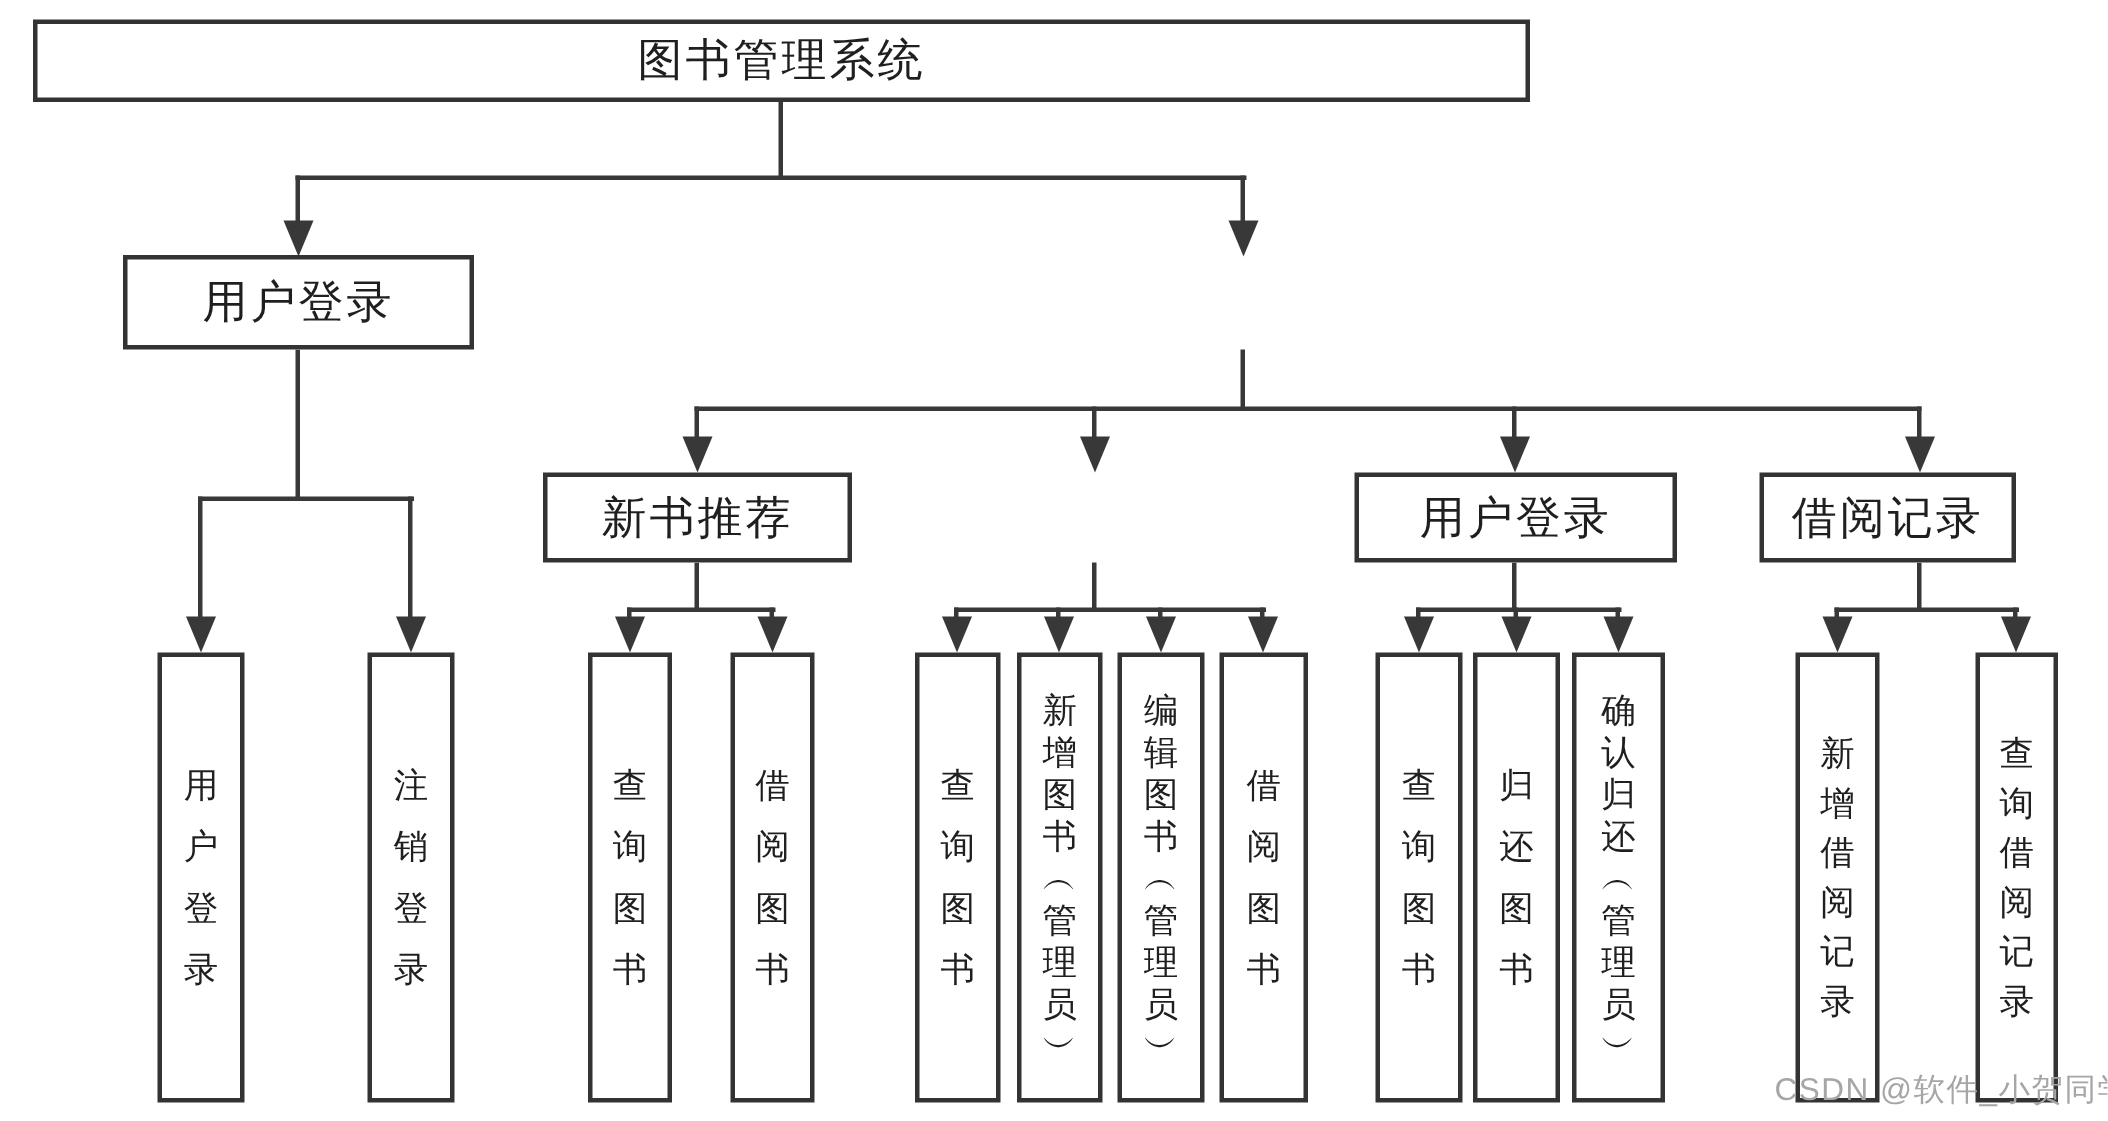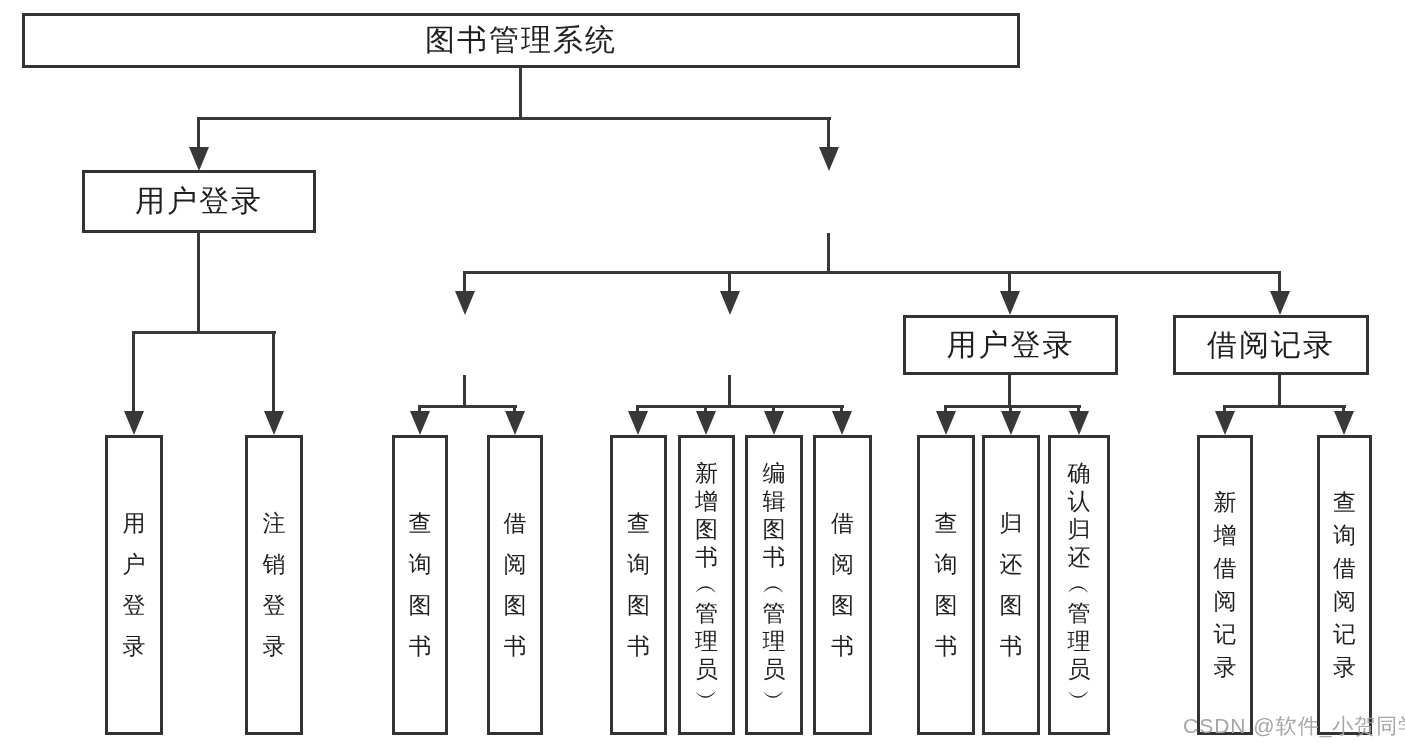--- a/index.html
+++ b/index.html
@@ -65,24 +65,27 @@
   <div class="hline" style="left:463px;top:271px;width:818px"></div>
   <div class="vline" style="left:463px;top:271px;height:22px"></div>
   <div class="arrow" style="left:455px;top:291px"></div>
   <div class="vline" style="left:728px;top:271px;height:22px"></div>
   <div class="arrow" style="left:720px;top:291px"></div>
   <div class="vline" style="left:1008px;top:271px;height:22px"></div>
   <div class="arrow" style="left:1000px;top:291px"></div>
   <div class="vline" style="left:1278px;top:271px;height:22px"></div>
   <div class="arrow" style="left:1270px;top:291px"></div>
 
+  <div class="node" style="left:362px;top:315px;width:206px;height:60px">
+    <span class="label">新书推荐</span>
+  </div>
   <div class="node" style="left:903px;top:315px;width:215px;height:60px">
     <span class="label">用户登录</span>
   </div>
-  <div class="node" style="left:1173px;top:315px;width:196px;height:60px">
+  <div class="node" style="left:1173px;top:315px;width:171px;height:60px">
     <span class="label">借阅记录</span>
   </div>
 
   <div class="vline" style="left:463px;top:375px;height:33px"></div>
   <div class="hline" style="left:418px;top:405px;width:99px"></div>
   <div class="vline" style="left:418px;top:405px;height:9px"></div>
   <div class="arrow" style="left:410px;top:411px"></div>
   <div class="vline" style="left:513px;top:405px;height:9px"></div>
   <div class="arrow" style="left:505px;top:411px"></div>
 

